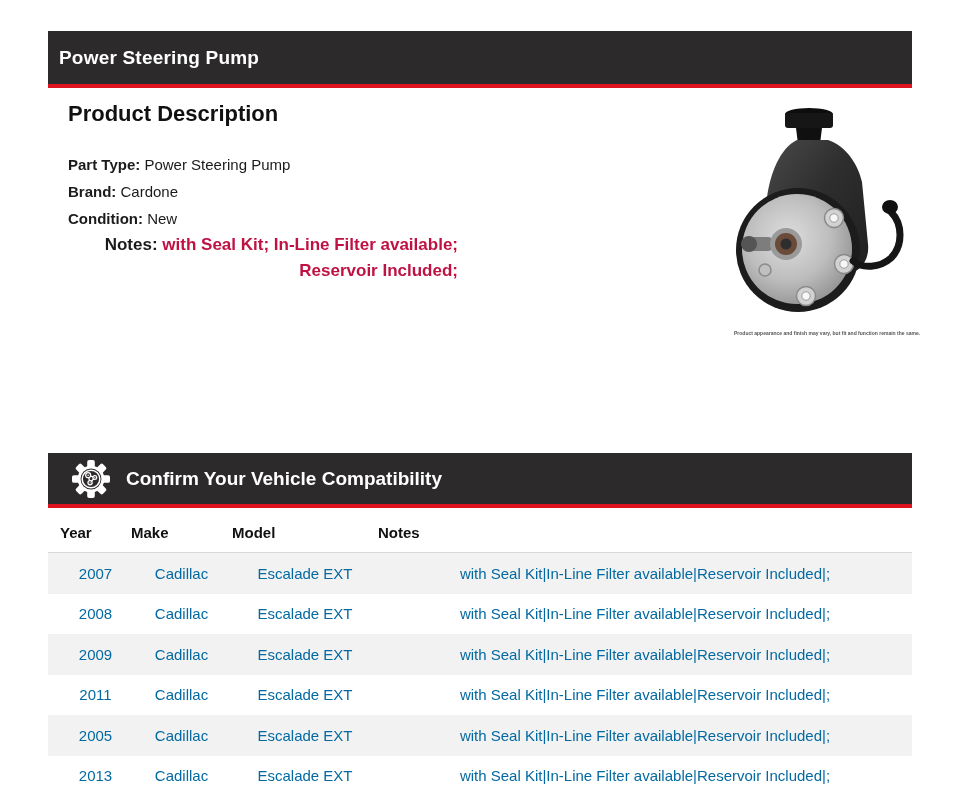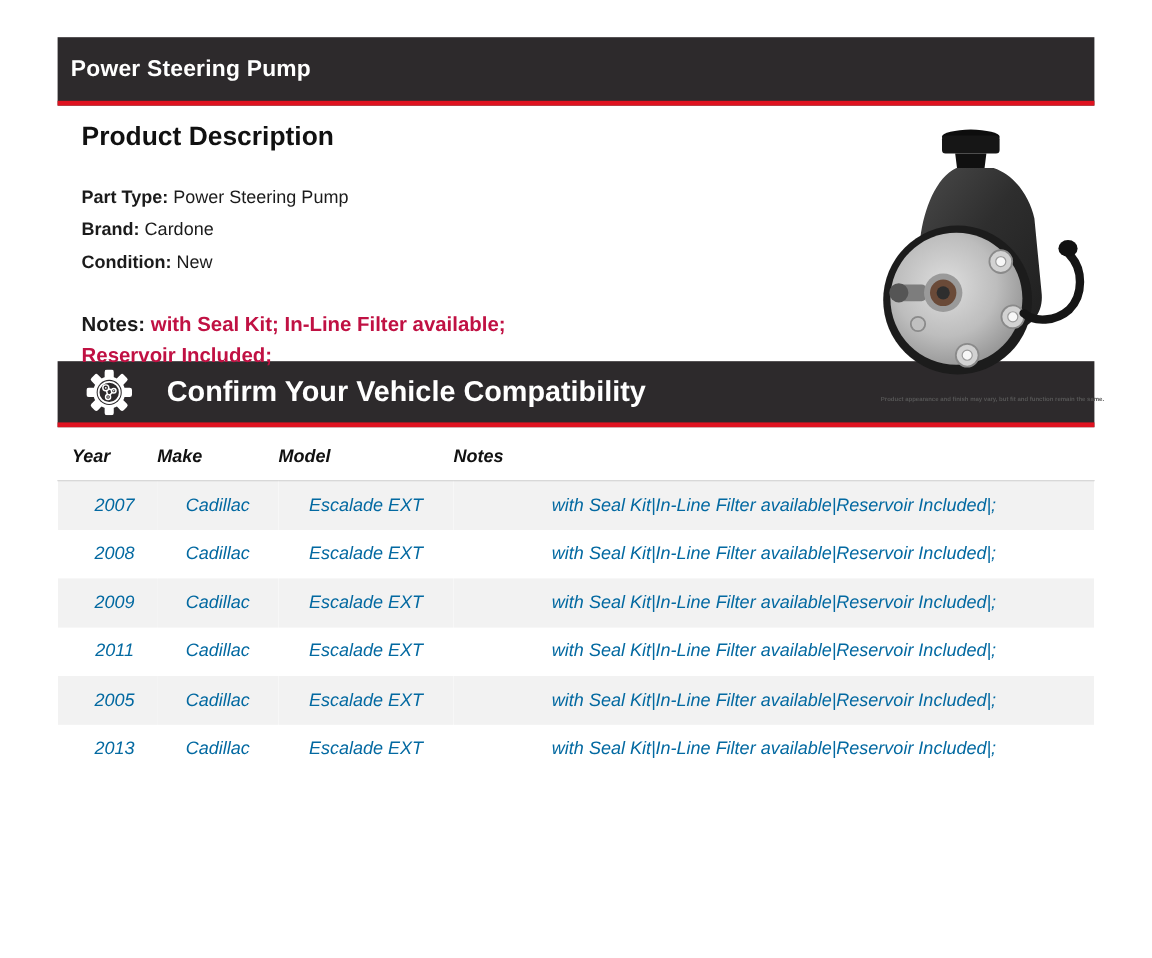--- a/index.html
+++ b/index.html
@@ -12,39 +12,39 @@
 
   
   .bar{
     background:#2d2a2c;border-bottom:4px solid #df1220;
     display:flex;align-items:center;box-sizing:border-box;
   }
   .bar.top{height:57px;padding-left:11px;}
   .bar-title{color:#ffffff;font-weight:bold;font-size:19px;letter-spacing:.2px;}
 
   
-  .desc-section{position:relative;height:213px;}
+  .desc-section{position:relative;height:365px;}
   .desc-text{padding:13px 0 0 20px;}
   .desc-heading{font-size:22px;font-weight:bold;margin:0 0 24px 0;color:#111;}
   .field{font-size:15px;line-height:27px;}
   .field b{font-weight:bold;}
-  .notes{margin-top:26px;font-size:17px;font-weight:bold;line-height:26px;width:390px;}
+  .notes{font-size:17px;font-weight:bold;line-height:26px;width:390px;text-align:right;}
   .notes .red{color:#c01143;}
 
   .figure{position:absolute;top:18px;right:6px;width:172px;text-align:center;}
   .figure svg{display:block;}
   .caption{font-size:5px;color:#555;margin-top:2px;white-space:nowrap;font-weight:bold;}
 
   
   .compat-bar{height:55px;}
   .compat-icon{margin-left:24px;width:38px;height:38px;flex:0 0 auto;}
-  .compat-title{color:#fff;font-weight:bold;font-size:24px;margin-left:29px;}
-
-  
-  table{border-collapse:collapse;width:100%;margin-top:4px;font-size:15px;table-layout:fixed;font-style:italic;}
+  .compat-title{color:#fff;font-weight:bold;font-size:19px;margin-left:16px;}
+
+  
+  table{border-collapse:collapse;width:100%;margin-top:4px;font-size:15px;table-layout:fixed;}
   thead th{
     text-align:left;font-weight:bold;height:40px;color:#111;
     border-bottom:1px solid #d8d8d8;padding:0;font-size:15px;
   }
   tbody td{height:40.5px;color:#0369a1;padding:0;white-space:nowrap;overflow:hidden;text-align:center;}
   th:first-child,td:first-child{padding-left:12px;}
   tbody tr:nth-child(odd){background:#f2f2f2;}
 </style>
 </head>
 <body>

